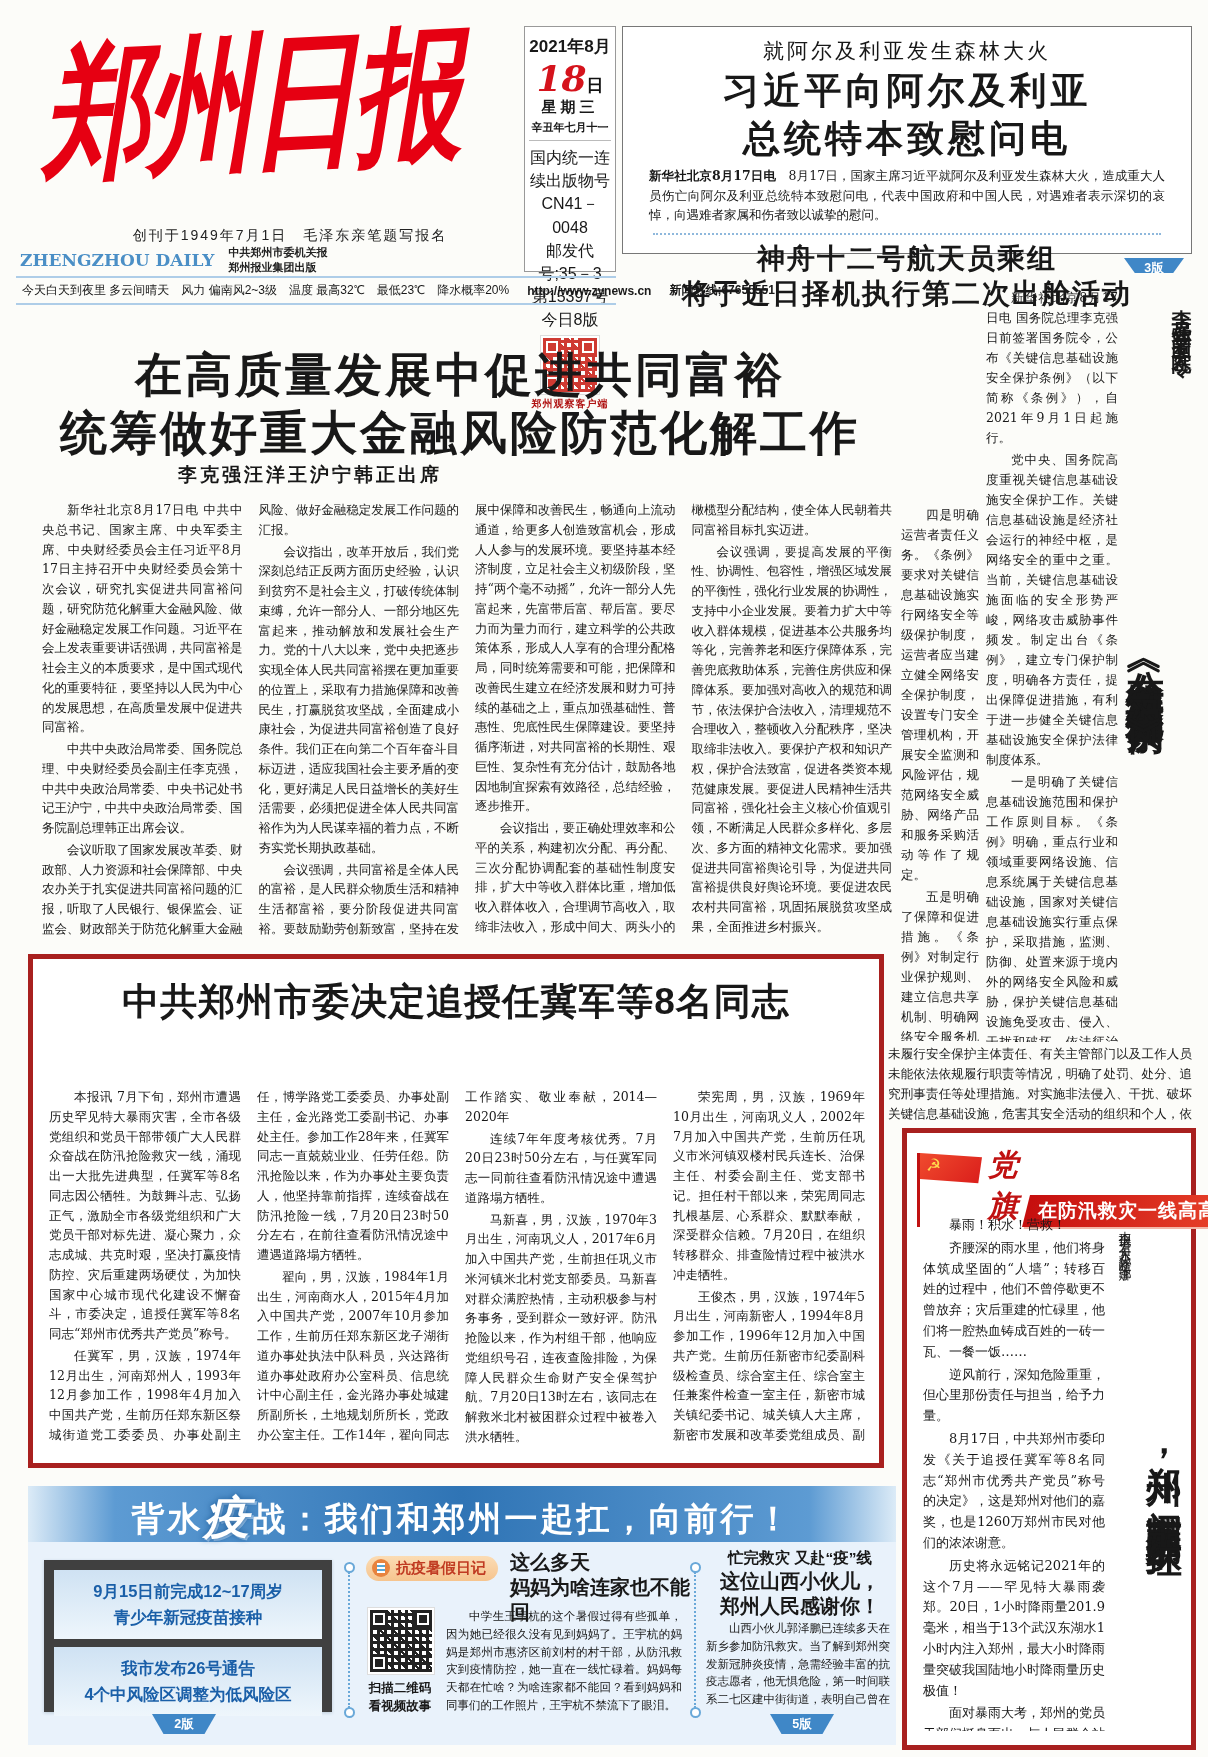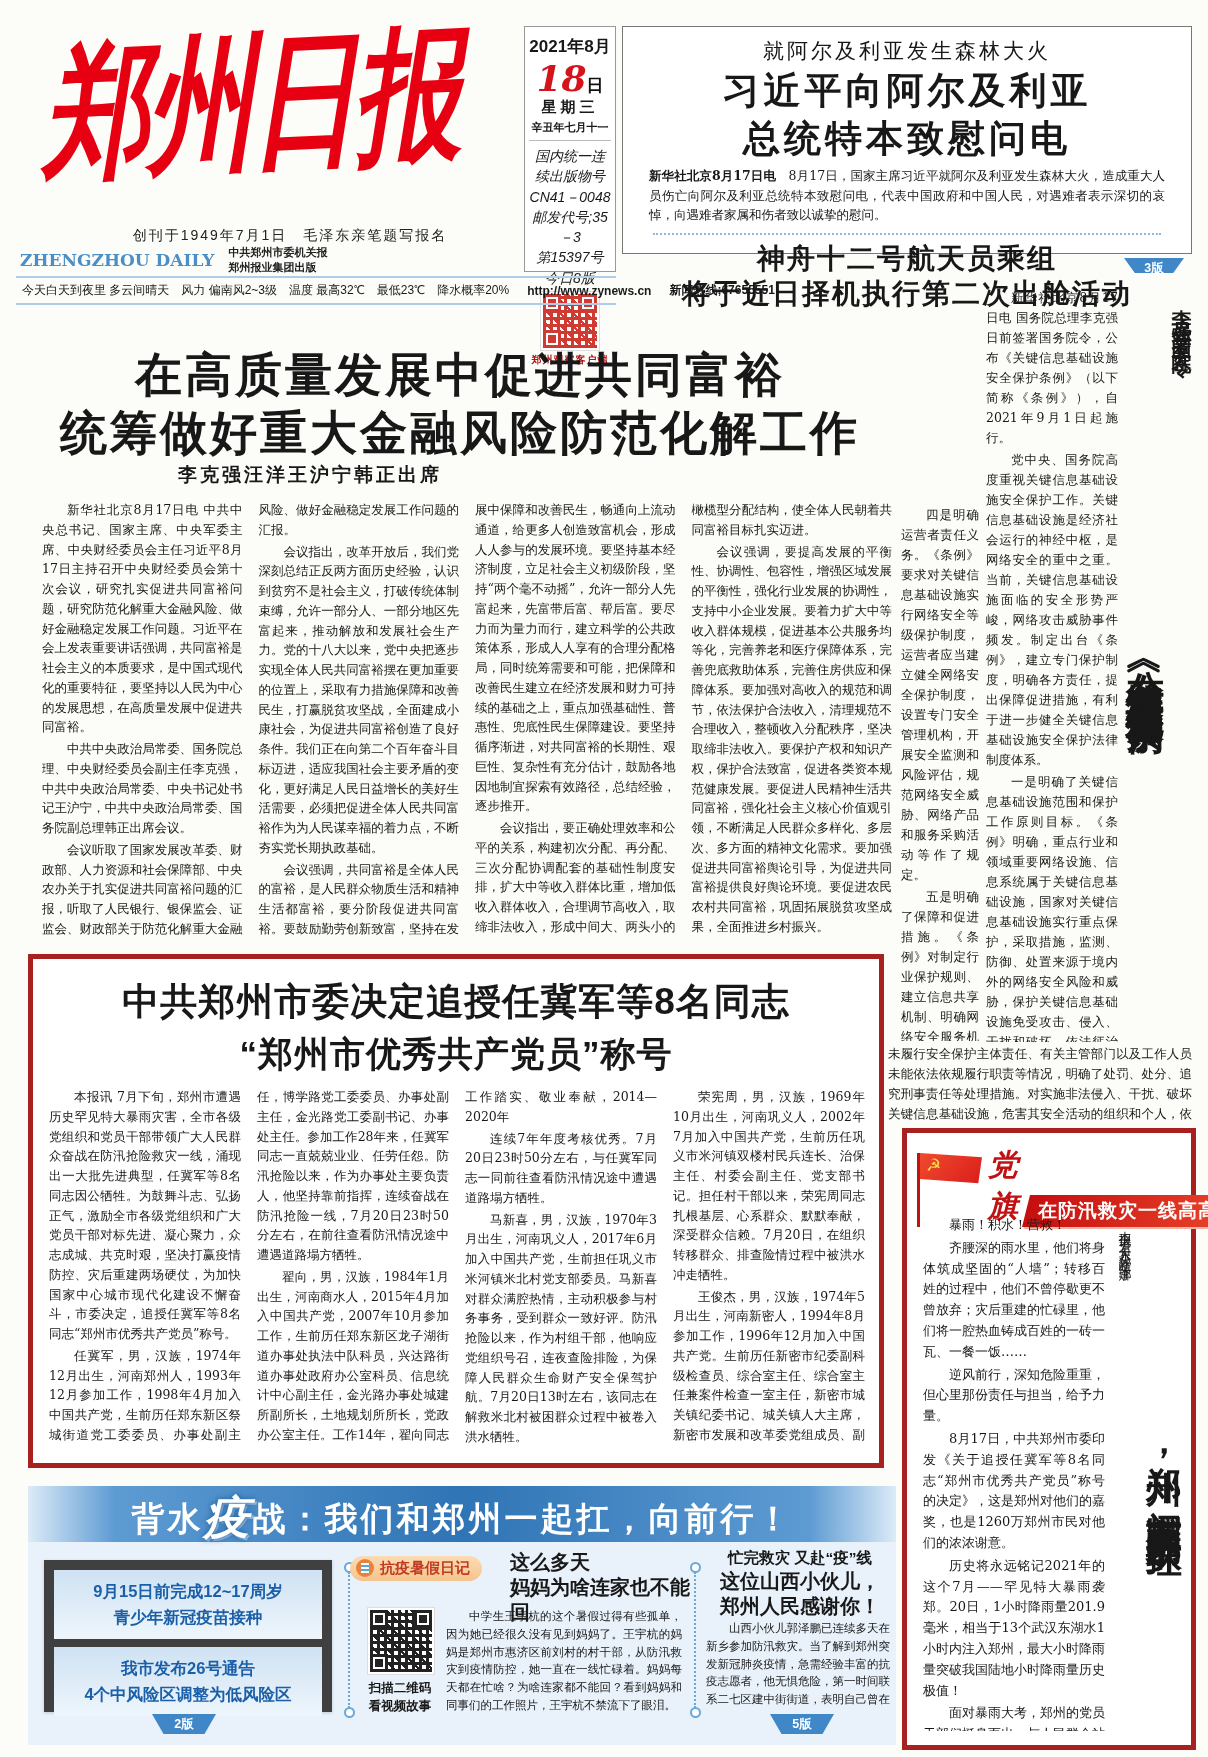--- a/index.html
+++ b/index.html
@@ -15,21 +15,21 @@
   .slg{color:#4b8fc6;font-size:22px;font-weight:bold;letter-spacing:7px;white-space:nowrap;}
   .slg-en{color:#4b8fc6;font-size:17px;font-weight:bold;font-family:"DejaVu Serif",serif;white-space:nowrap;}
   .organ{font-size:11px;line-height:1.35;color:#222;font-weight:bold;}
   
   .datebox{border:1px solid #999;background:#fff;text-align:center;padding:8px 4px 6px;box-sizing:border-box;}
   .db-ym{font-size:17px;font-weight:bold;}
   .db-day{color:#d5131c;font-size:36px;font-weight:bold;font-style:italic;font-family:"DejaVu Serif",serif;line-height:1;}
   .db-day-sfx{font-size:17px;font-weight:bold;color:#111;font-style:normal;}
   .db-wd{font-size:15px;font-weight:bold;letter-spacing:4px;margin-top:2px;}
   .db-lunar{font-size:11px;font-weight:bold;margin:3px 0 5px;border-bottom:1px solid #bbb;padding-bottom:5px;}
-  .db-s{font-size:14px;line-height:1.45;font-style:italic;}
+  .db-s{font-size:16px;line-height:1.45;}
   
   .qr{position:relative;--qc:#cf3a32;background-image:repeating-linear-gradient(0deg,var(--qc) 0 3px,transparent 3px 7px),repeating-linear-gradient(90deg,var(--qc) 0 3px,transparent 3px 7px),repeating-linear-gradient(45deg,var(--qc) 0 2px,transparent 2px 9px);border:2px solid #fff;outline:1px solid #ddd;}
   .qr.black{--qc:#222;}
   .qr i{position:absolute;width:12px;height:12px;border:3px solid var(--qc);background:#fff;}
   .qr i::after{content:"";position:absolute;inset:2px;background:var(--qc);}
   .qr .tl{top:0;left:0;} .qr .tr{top:0;right:0;} .qr .bl{bottom:0;left:0;}
   .qr-cap{font-size:10px;color:#b01313;font-weight:bold;letter-spacing:1px;margin-top:3px;}
   
   .weather{border-top:2px solid #aecde8;border-bottom:2px solid #aecde8;font-size:12px;display:flex;align-items:center;gap:18px;padding:4px 6px;box-sizing:border-box;white-space:nowrap;}
   
@@ -156,21 +156,20 @@
       <p>一是明确了关键信息基础设施范围和保护工作原则目标。《条例》明确，重点行业和领域重要网络设施、信息系统属于关键信息基础设施，国家对关键信息基础设施实行重点保护，采取措施，监测、防御、处置来源于境内外的网络安全风险和威胁，保护关键信息基础设施免受攻击、侵入、干扰和破坏，依法惩治危害关键信息基础设施安全的违法犯罪活动。保护工作应当坚持综合协调、分工负责、依法保护，强化和落实关键信息基础设施运营者主体责任，充分发挥政府及社会各方面的作用，共同保护关键信息基础设施安全。</p>
     </div>
   <div class="abs serif jc bodytxt" style="left:888px;top:1044px;width:304px;height:78px;">
       <p style="text-indent:0;">未履行安全保护主体责任、有关主管部门以及工作人员未能依法依规履行职责等情况，明确了处罚、处分、追究刑事责任等处理措施。对实施非法侵入、干扰、破坏关键信息基础设施，危害其安全活动的组织和个人，依法予以处罚。</p>
     </div>
   <div class="abs vert v-h ctr" style="left:1118px;top:292px;width:48px;height:750px;">公布《关键信息基础设施安全保护条例》</div>
   <div class="abs vert v-k" style="left:1170px;top:294px;width:26px;height:380px;">李克强签署国务院令</div>
 
   <div class="abs redbox" style="left:28px;top:954px;width:856px;height:514px;">
     <div class="ctr rb-h1" style="margin-top:18px;">中共郑州市委决定追授任冀军等8名同志</div>
-    <div class="ctr rb-h2" style="margin-top:4px;">“郑州市优秀共产党员”称号</div>
     <div style="position:absolute;left:16px;top:128px;width:816px;height:362px;">
       <div class="cols4 serif jc">
           <p>本报讯  7月下旬，郑州市遭遇历史罕见特大暴雨灾害，全市各级党组织和党员干部带领广大人民群众奋战在防汛抢险救灾一线，涌现出一大批先进典型，任冀军等8名同志因公牺牲。为鼓舞斗志、弘扬正气，激励全市各级党组织和广大党员干部对标先进、凝心聚力，众志成城、共克时艰，坚决打赢疫情防控、灾后重建两场硬仗，为加快国家中心城市现代化建设不懈奋斗，市委决定，追授任冀军等8名同志“郑州市优秀共产党员”称号。</p>
           <p>任冀军，男，汉族，1974年12月出生，河南郑州人，1993年12月参加工作，1998年4月加入中国共产党，生前历任郑东新区祭城街道党工委委员、办事处副主任，博学路党工委委员、办事处副主任，金光路党工委副书记、办事处主任。参加工作28年来，任冀军同志一直兢兢业业、任劳任怨。防汛抢险以来，作为办事处主要负责人，他坚持靠前指挥，连续奋战在防汛抢险一线，7月20日23时50分左右，在前往查看防汛情况途中遭遇道路塌方牺牲。</p>
           <p>翟向，男，汉族，1984年1月出生，河南商水人，2015年4月加入中国共产党，2007年10月参加工作，生前历任郑东新区龙子湖街道办事处执法中队科员，兴达路街道办事处政府办公室科员、信息统计中心副主任，金光路办事处城建所副所长，土地规划所所长，党政办公室主任。工作14年，翟向同志工作踏实、敬业奉献，2014—2020年</p>
           <p>连续7年年度考核优秀。7月20日23时50分左右，与任冀军同志一同前往查看防汛情况途中遭遇道路塌方牺牲。</p>
           <p>马新喜，男，汉族，1970年3月出生，河南巩义人，2017年6月加入中国共产党，生前担任巩义市米河镇米北村党支部委员。马新喜对群众满腔热情，主动积极参与村务事务，受到群众一致好评。防汛抢险以来，作为村组干部，他响应党组织号召，连夜查险排险，为保障人民群众生命财产安全保驾护航。7月20日13时左右，该同志在解救米北村被困群众过程中被卷入洪水牺牲。</p>
           <p>荣宪周，男，汉族，1969年10月出生，河南巩义人，2002年7月加入中国共产党，生前历任巩义市米河镇双楼村民兵连长、治保主任、村委会副主任、党支部书记。担任村干部以来，荣宪周同志扎根基层、心系群众、默默奉献，深受群众信赖。7月20日，在组织转移群众、排查险情过程中被洪水冲走牺牲。</p>
           <p>王俊杰，男，汉族，1974年5月出生，河南新密人，1994年8月参加工作，1996年12月加入中国共产党。生前历任新密市纪委副科级检查员、综合室主任、综合室主任兼案件检查一室主任，新密市城关镇纪委书记、城关镇人大主席，新密市发展和改革委党组成员、副主任。参加工作27年来，王俊杰同志脚踏实地、守正创新，分管工作连年被评为先进。7月20日20时30分左右，在</p>
         </div>
@@ -210,21 +209,21 @@
       </div>
       <div class="cardbox" style="margin-top:8px;">
         <div>我市发布26号通告</div>
         <div>4个中风险区调整为低风险区</div>
       </div>
     </div>
     <div class="pbadge" style="position:absolute;left:124px;top:228px;width:64px;height:20px;">2版</div>
 
     <div class="vdiv" style="left:320px;top:86px;height:136px;"></div>
 
-    <div class="tagpill" style="position:absolute;left:322px;top:70px;"><span class="nb"></span><span>抗疫暑假日记</span></div>
+    <div class="tagpill" style="position:absolute;left:338px;top:70px;"><span class="nb"></span><span>抗疫暑假日记</span></div>
     <div class="bs-h" style="position:absolute;left:482px;top:64px;width:190px;">
       <div>这么多天</div>
       <div>妈妈为啥连家也不能回</div>
     </div>
     <div class="qr black" style="position:absolute;left:340px;top:122px;width:62px;height:62px;background-color:#fff;">
         <i class="tl"></i>
         <i class="tr"></i>
         <i class="bl"></i>
       </div>
     <div class="qcap" style="position:absolute;left:326px;top:194px;width:92px;">

